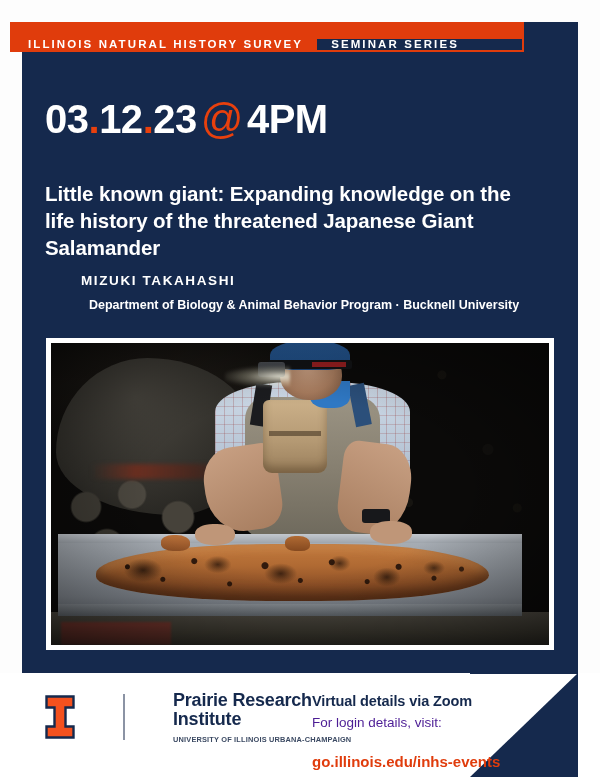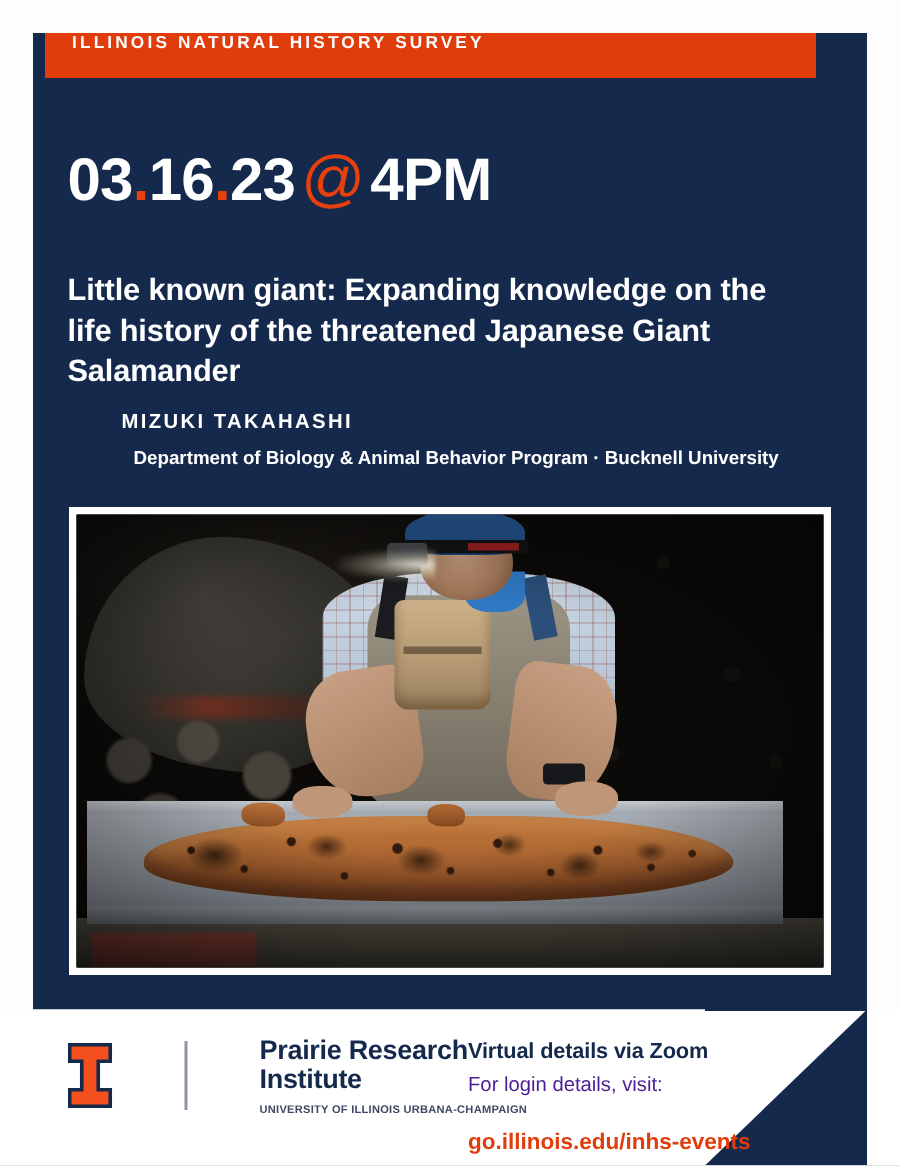--- a/index.html
+++ b/index.html
@@ -28,28 +28,28 @@
     left: 22px;
     top: 22px;
     width: 556px;
     height: 651px;
     background: #15294d;
   }
 
   
   .banner {
     position: absolute;
-    left: 30px;
+    left: 10px;
     top: 22px;
     width: 510px;
     height: 26px;
     border: 2px solid #e03c0c;
     background: #e03c0c;
     display: flex;
-    align-items: flex-start;
+    align-items: flex-end;
     box-sizing: content-box;
   }
   .banner-left {
     background: #e03c0c;
     color: #ffffff;
     display: flex;
     align-items: center;
     padding: 0 14px 0 16px;
     font-size: 11.5px;
     font-weight: bold;
@@ -526,23 +526,24 @@
 </style>
 </head>
 <body>
 
 <div id="poster">
 
   <div class="navy-panel"></div>
 
   <div class="banner">
     <div class="banner-left">ILLINOIS NATURAL HISTORY SURVEY</div>
+    <div class="banner-right">SEMINAR SERIES</div>
   </div>
 
-  <div class="date-line"><span>03</span><span class="dot">.</span><span>16</span><span class="dot">.</span><span>23</span><span class="at">@</span><span>4PM</span></div>
+  <div class="date-line"><span>03</span><span class="dot">.</span><span>12</span><span class="dot">.</span><span>23</span><span class="at">@</span><span>4PM</span></div>
 
   <div class="talk-title">Little known giant: Expanding knowledge on the life history of the threatened Japanese Giant Salamander</div>
 
   <div class="speaker-name">MIZUKI TAKAHASHI</div>
   <div class="speaker-affil">Department of Biology &amp; Animal Behavior Program · Bucknell University</div>
 
   <div class="photo-frame">
     <div class="photo">
       <div class="ph-dark"></div>
       <div class="ph-rock-right"></div>

